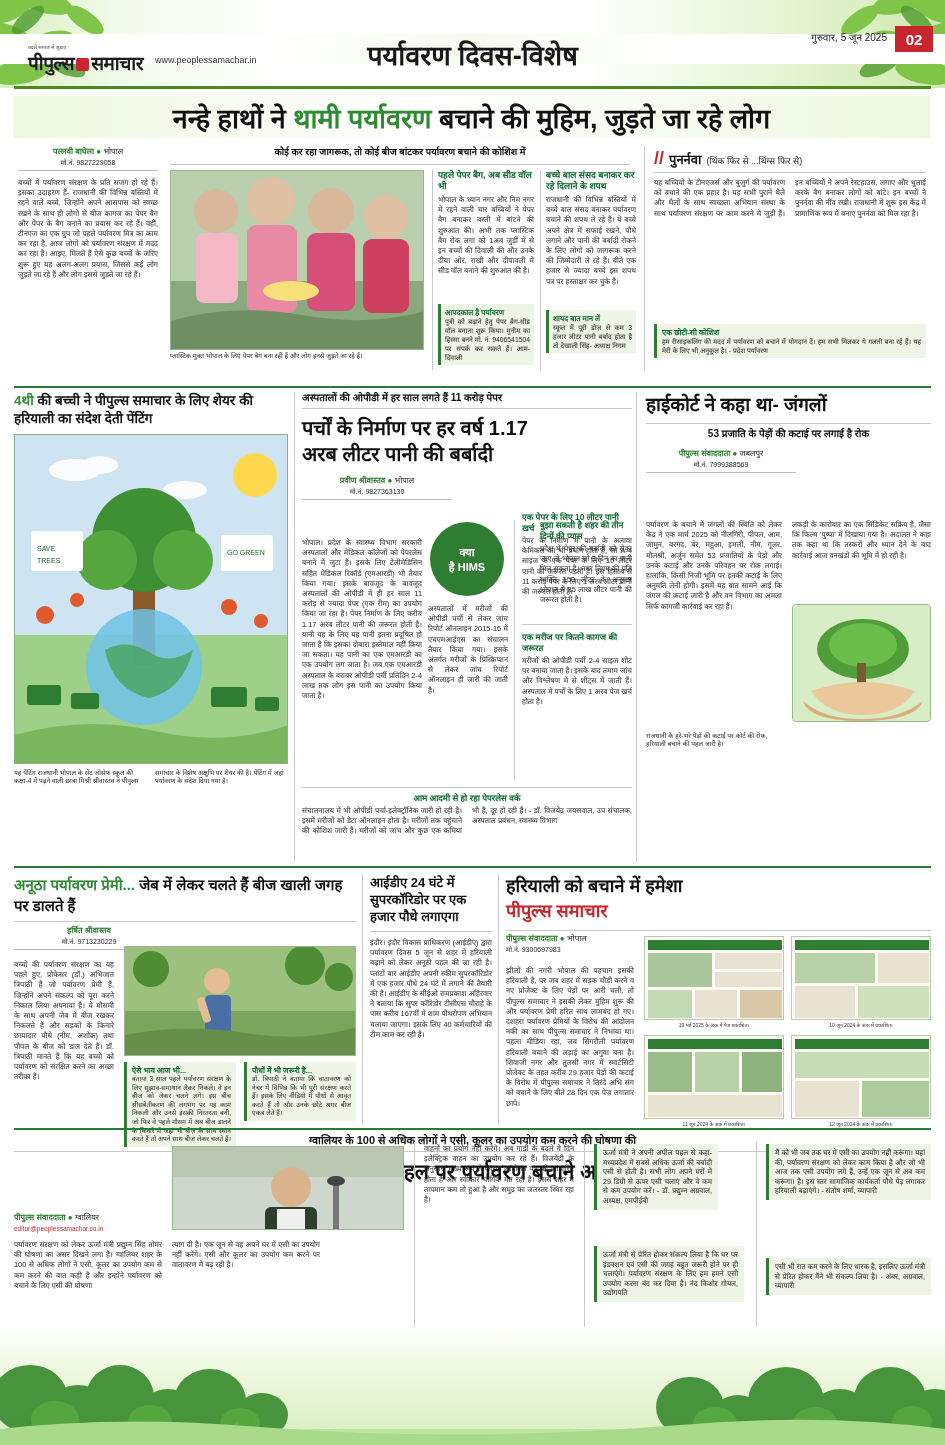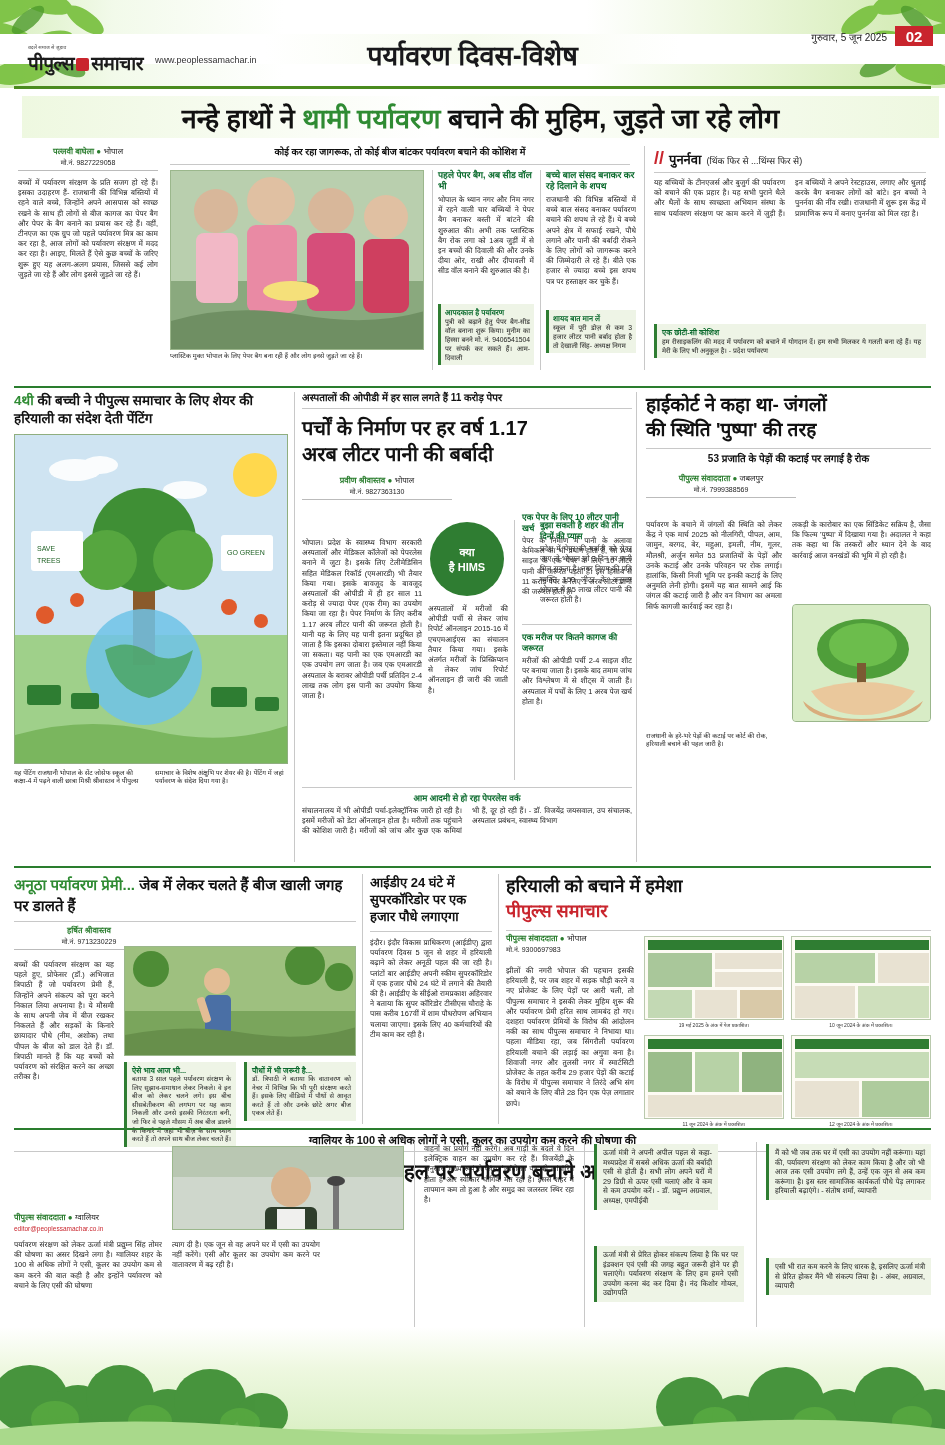--- a/index.html
+++ b/index.html
@@ -46,21 +46,21 @@
   .masthead .mh-small { font-size:5px; color:#444; display:block; line-height:6px; }
   .masthead .mh-site { font-size:9px; color:#333; margin-left:6px; }
   .centerTitle {
     position:absolute; left:0; top:36px; width:945px; text-align:center;
     font-size:27px; font-weight:bold; color:#18181b; letter-spacing:0px;
   }
   .dateBox {
     position:absolute; right:58px; top:30px; font-size:10px; color:#222;
   }
   .pageNum {
-    position:absolute; right:12px; top:26px; width:38px; height:20px;
+    position:absolute; right:12px; top:26px; width:38px; height:26px;
     background:#c9252d; color:#fff; font-size:15px; font-weight:bold;
     display:flex; align-items:center; justify-content:center;
   }
   .greenrule {
     position:absolute; left:14px; top:86px; width:917px; height:3px; background:#4a8b1f;
   }
   
   .sec { position:absolute; }
   .byline {
     font-size:8px; color:#222; text-align:center; line-height:11px;
@@ -72,21 +72,21 @@
   .rule-h { position:absolute; height:1px; background:#c8c8c8; }
   .thickrule { position:absolute; background:#2a7d2e; }
   .kicker { font-size:9.5px; font-weight:bold; color:#111; text-align:center; line-height:12px;}
   .subhead { font-size:9px; font-weight:bold; color:#0c6b2e; }
   .imgbox { background:#cfe0c2; border:1px solid #9bb78c; overflow:hidden; position:relative;}
   .cap { font-size:6.6px; color:#222; line-height:8.4px; }
   .quotebox { background:#eef4e6; border-left:3px solid #2f7d32; }
   .leafbullet { color:#2a7d2e; font-size:8px; }
   
   .h1wrap{
-    position:absolute; left:22px; top:96px; width:917px; height:42px;
+    position:absolute; left:13px; top:96px; width:917px; height:42px;
     background: linear-gradient(90deg,#eef8e0,#ffffff 45%,#eef8e0);
     display:flex;align-items:center;justify-content:center;
   }
   .h1wrap .t { font-size:27px; font-weight:bold; color:#111; }
   .h1wrap .t em { font-style:normal; color:#2f8b33; }
   
   .bottomband {
     position:absolute; left:0; bottom:0; width:945px; height:118px;
     background: linear-gradient(to bottom,#ffffff 0%, #eef8e0 35%, #d7eec0 100%);
     overflow:hidden;
@@ -314,21 +314,20 @@
   <div class="sec" style="left:540px; top:520px; width:92px;">
     <div style="font-size:8.5px;font-weight:bold;color:#0c6b2e;line-height:10.5px;">बुझा सकती है शहर की तीन दिनों की प्यास</div>
     <div class="body" style="margin-top:3px;height:120px;overflow:hidden;">प्रदेश में पेपर की बर्बादी को रोका जाए तो भोपाल जो 3 दिन का पानी मिल सकता है। नगर निगम की प्रति व्यक्ति 150 लीटर के अनुसार भोपाल में 35 लाख लीटर पानी की जरूरत होती है।</div>
   </div>
 
   <div class="rule-v" style="left:636px; top:392px; height:470px;"></div>
 
   <div class="sec" style="left:646px; top:392px; width:285px; height:470px;">
     <div style="font-size:19px;font-weight:bold;line-height:25px;color:#111;">
       <div>हाईकोर्ट ने कहा था- जंगलों</div>
-      <div>की स्थिति 'पुष्पा' की तरह</div>
     </div>
     <div class="rule-h" style="position:relative;left:0;top:6px;width:285px;"></div>
     <div class="kicker" style="margin-top:10px;font-size:10px;">53 प्रजाति के पेड़ों की कटाई पर लगाई है रोक</div>
     <div class="byline" style="margin-top:8px;width:150px;">
       <span class="b1">पीपुल्स संवाददाता</span> <span class="leafbullet">●</span> <span>जबलपुर</span><br>
       <span style="font-size:7px;">मो.नं. 7999388569</span>
     </div>
     <div class="body" style="position:absolute;left:0;top:128px;width:136px;height:200px;overflow:hidden;">पर्यावरण के बचाने में जंगलों की स्थिति को लेकर केंद्र ने एक मार्च 2025 को नीलगिरी, पीपल, आम, जामुन, बरगद, बेर, महुआ, इमली, नीम, गूलर, मौलश्री, अर्जुन समेत 53 प्रजातियों के पेड़ों और उनके कटाई और उनके परिवहन पर रोक लगाई। हालांकि, किसी निजी भूमि पर इनकी कटाई के लिए अनुमति लेनी होगी। इसमें यह बात सामने आई कि जंगल की कटाई जारी है और वन विभाग का अमला सिर्फ कागजी कार्रवाई कर रहा है।</div>
     <div class="body" style="position:absolute;left:146px;top:128px;width:139px;height:78px;overflow:hidden;">लकड़ी के कारोबार का एक सिंडिकेट सक्रिय है, जैसा कि फिल्म 'पुष्पा' में दिखाया गया है। अदालत ने कहा तक कहा था कि तस्करों और ध्यान देने के बाद कार्रवाई आज वनखंडों की भूमि में हो रही है।</div>
 

